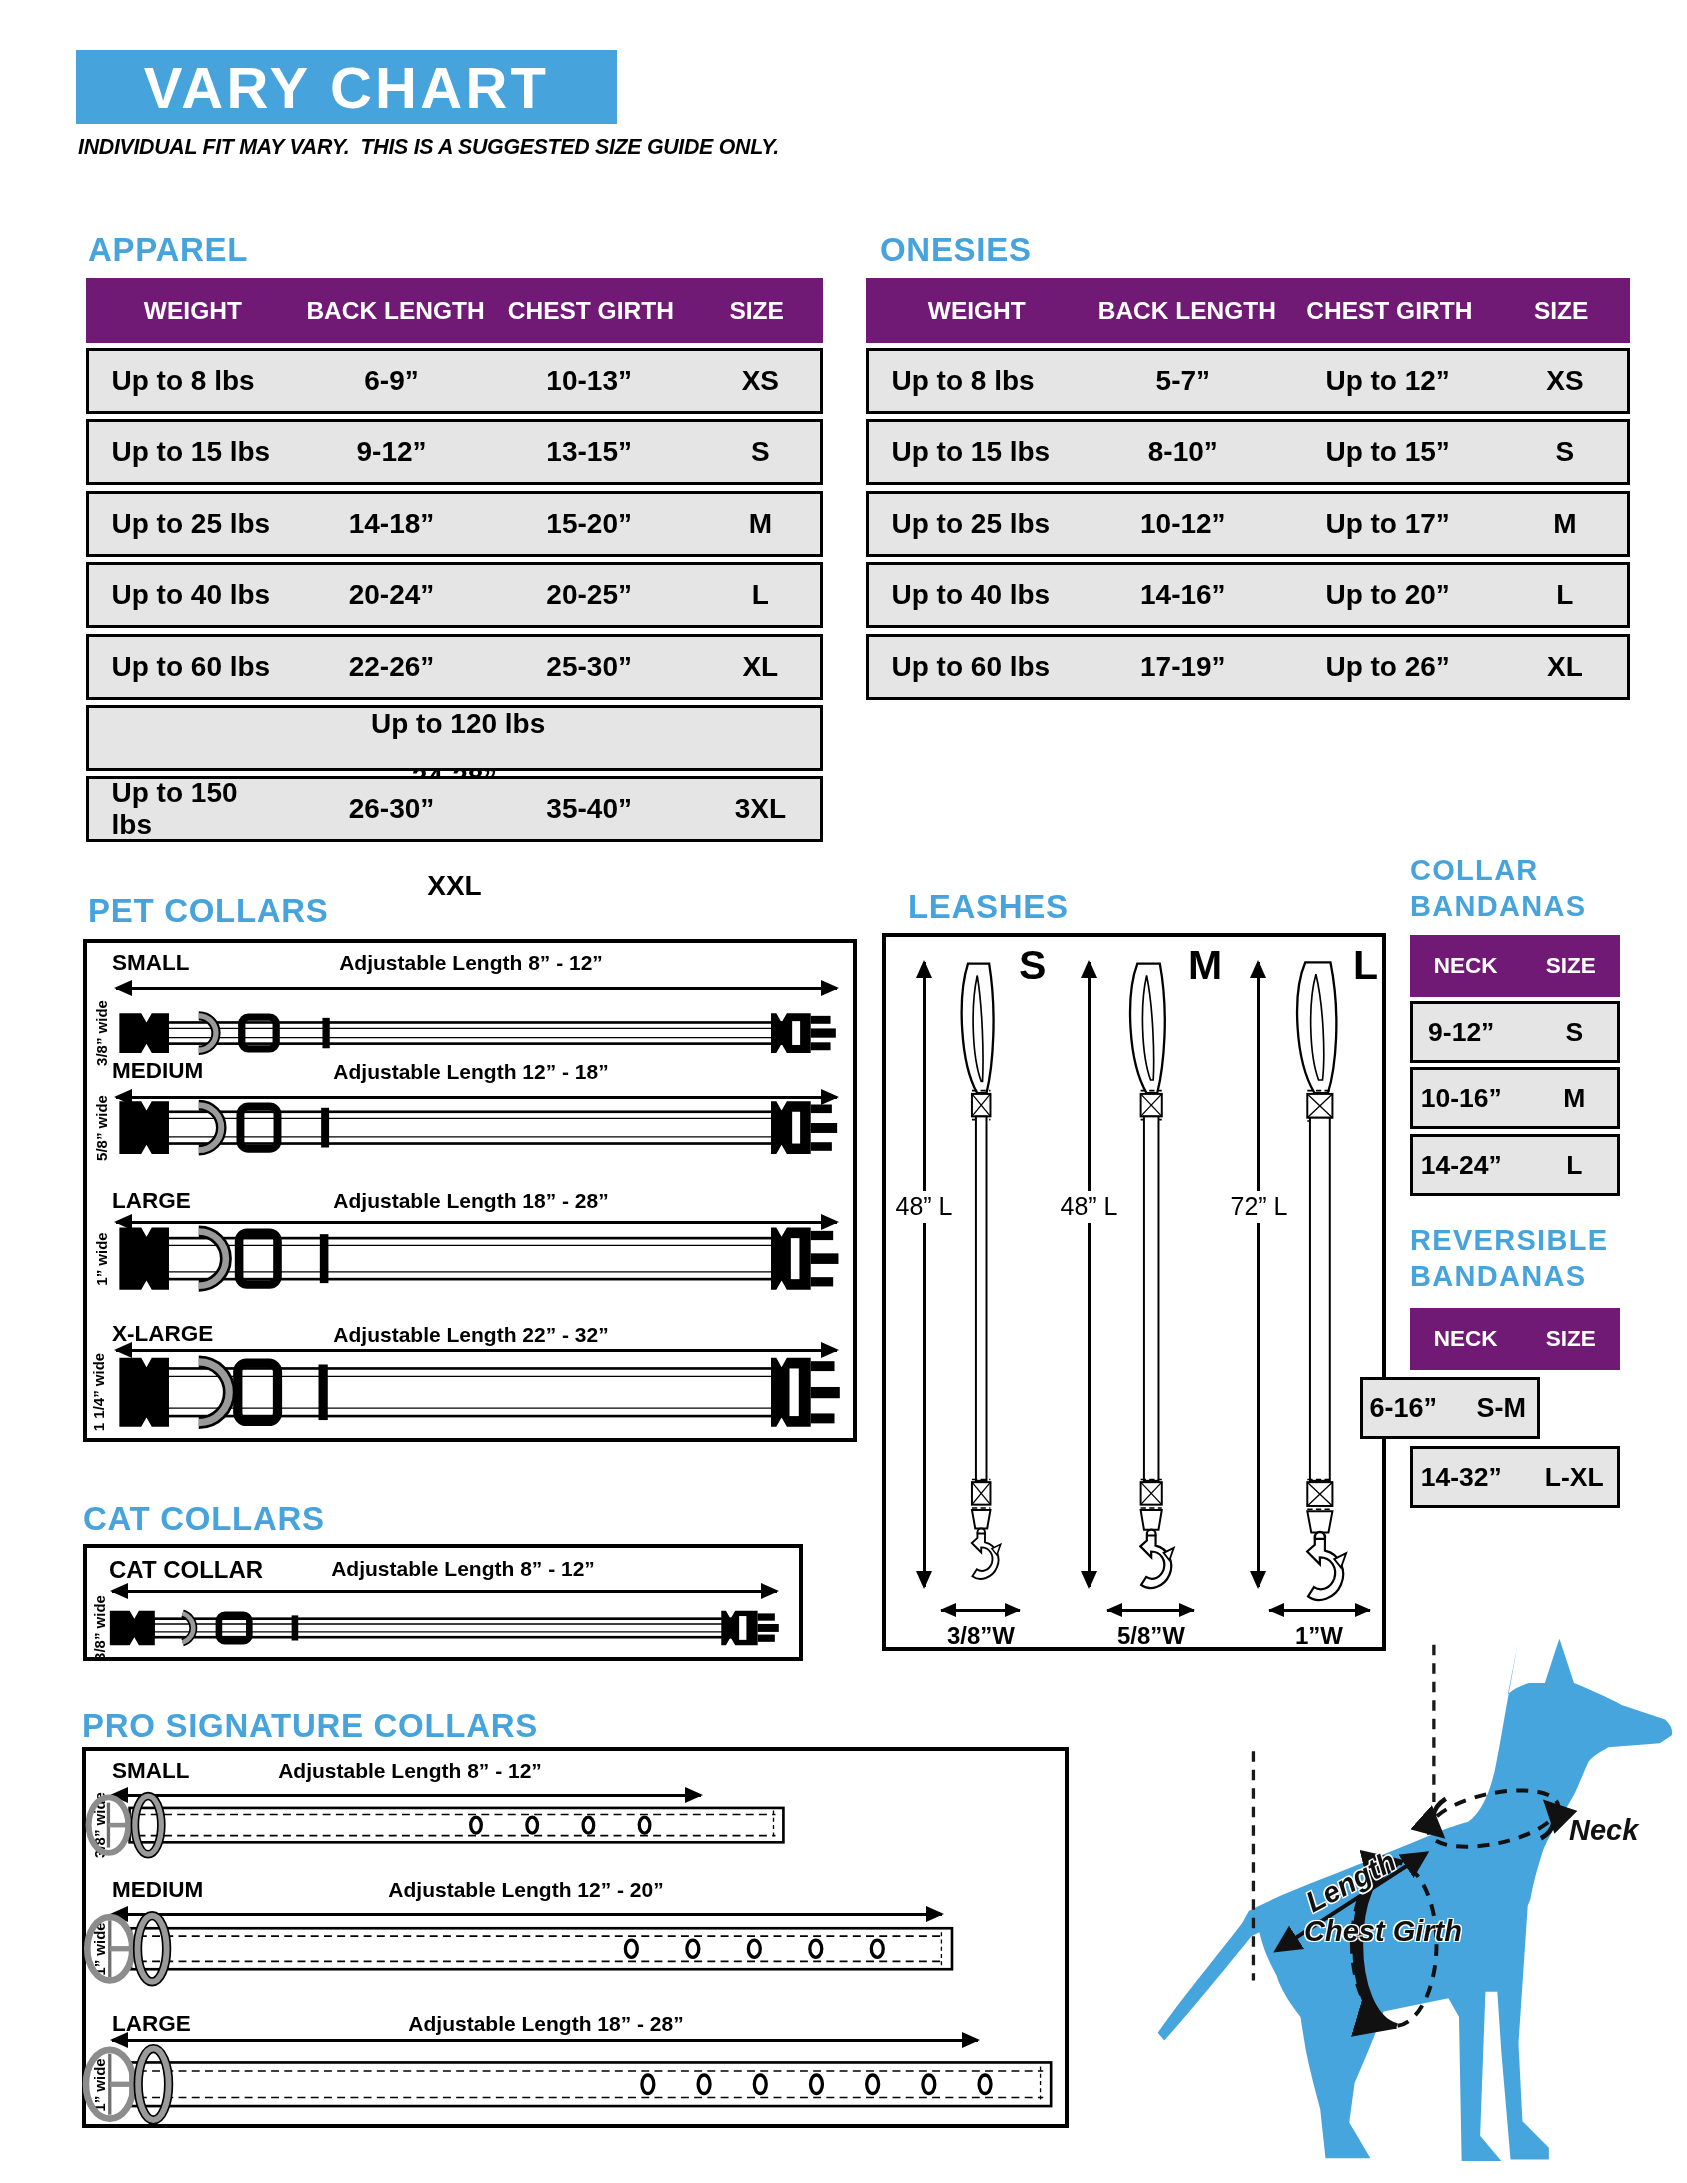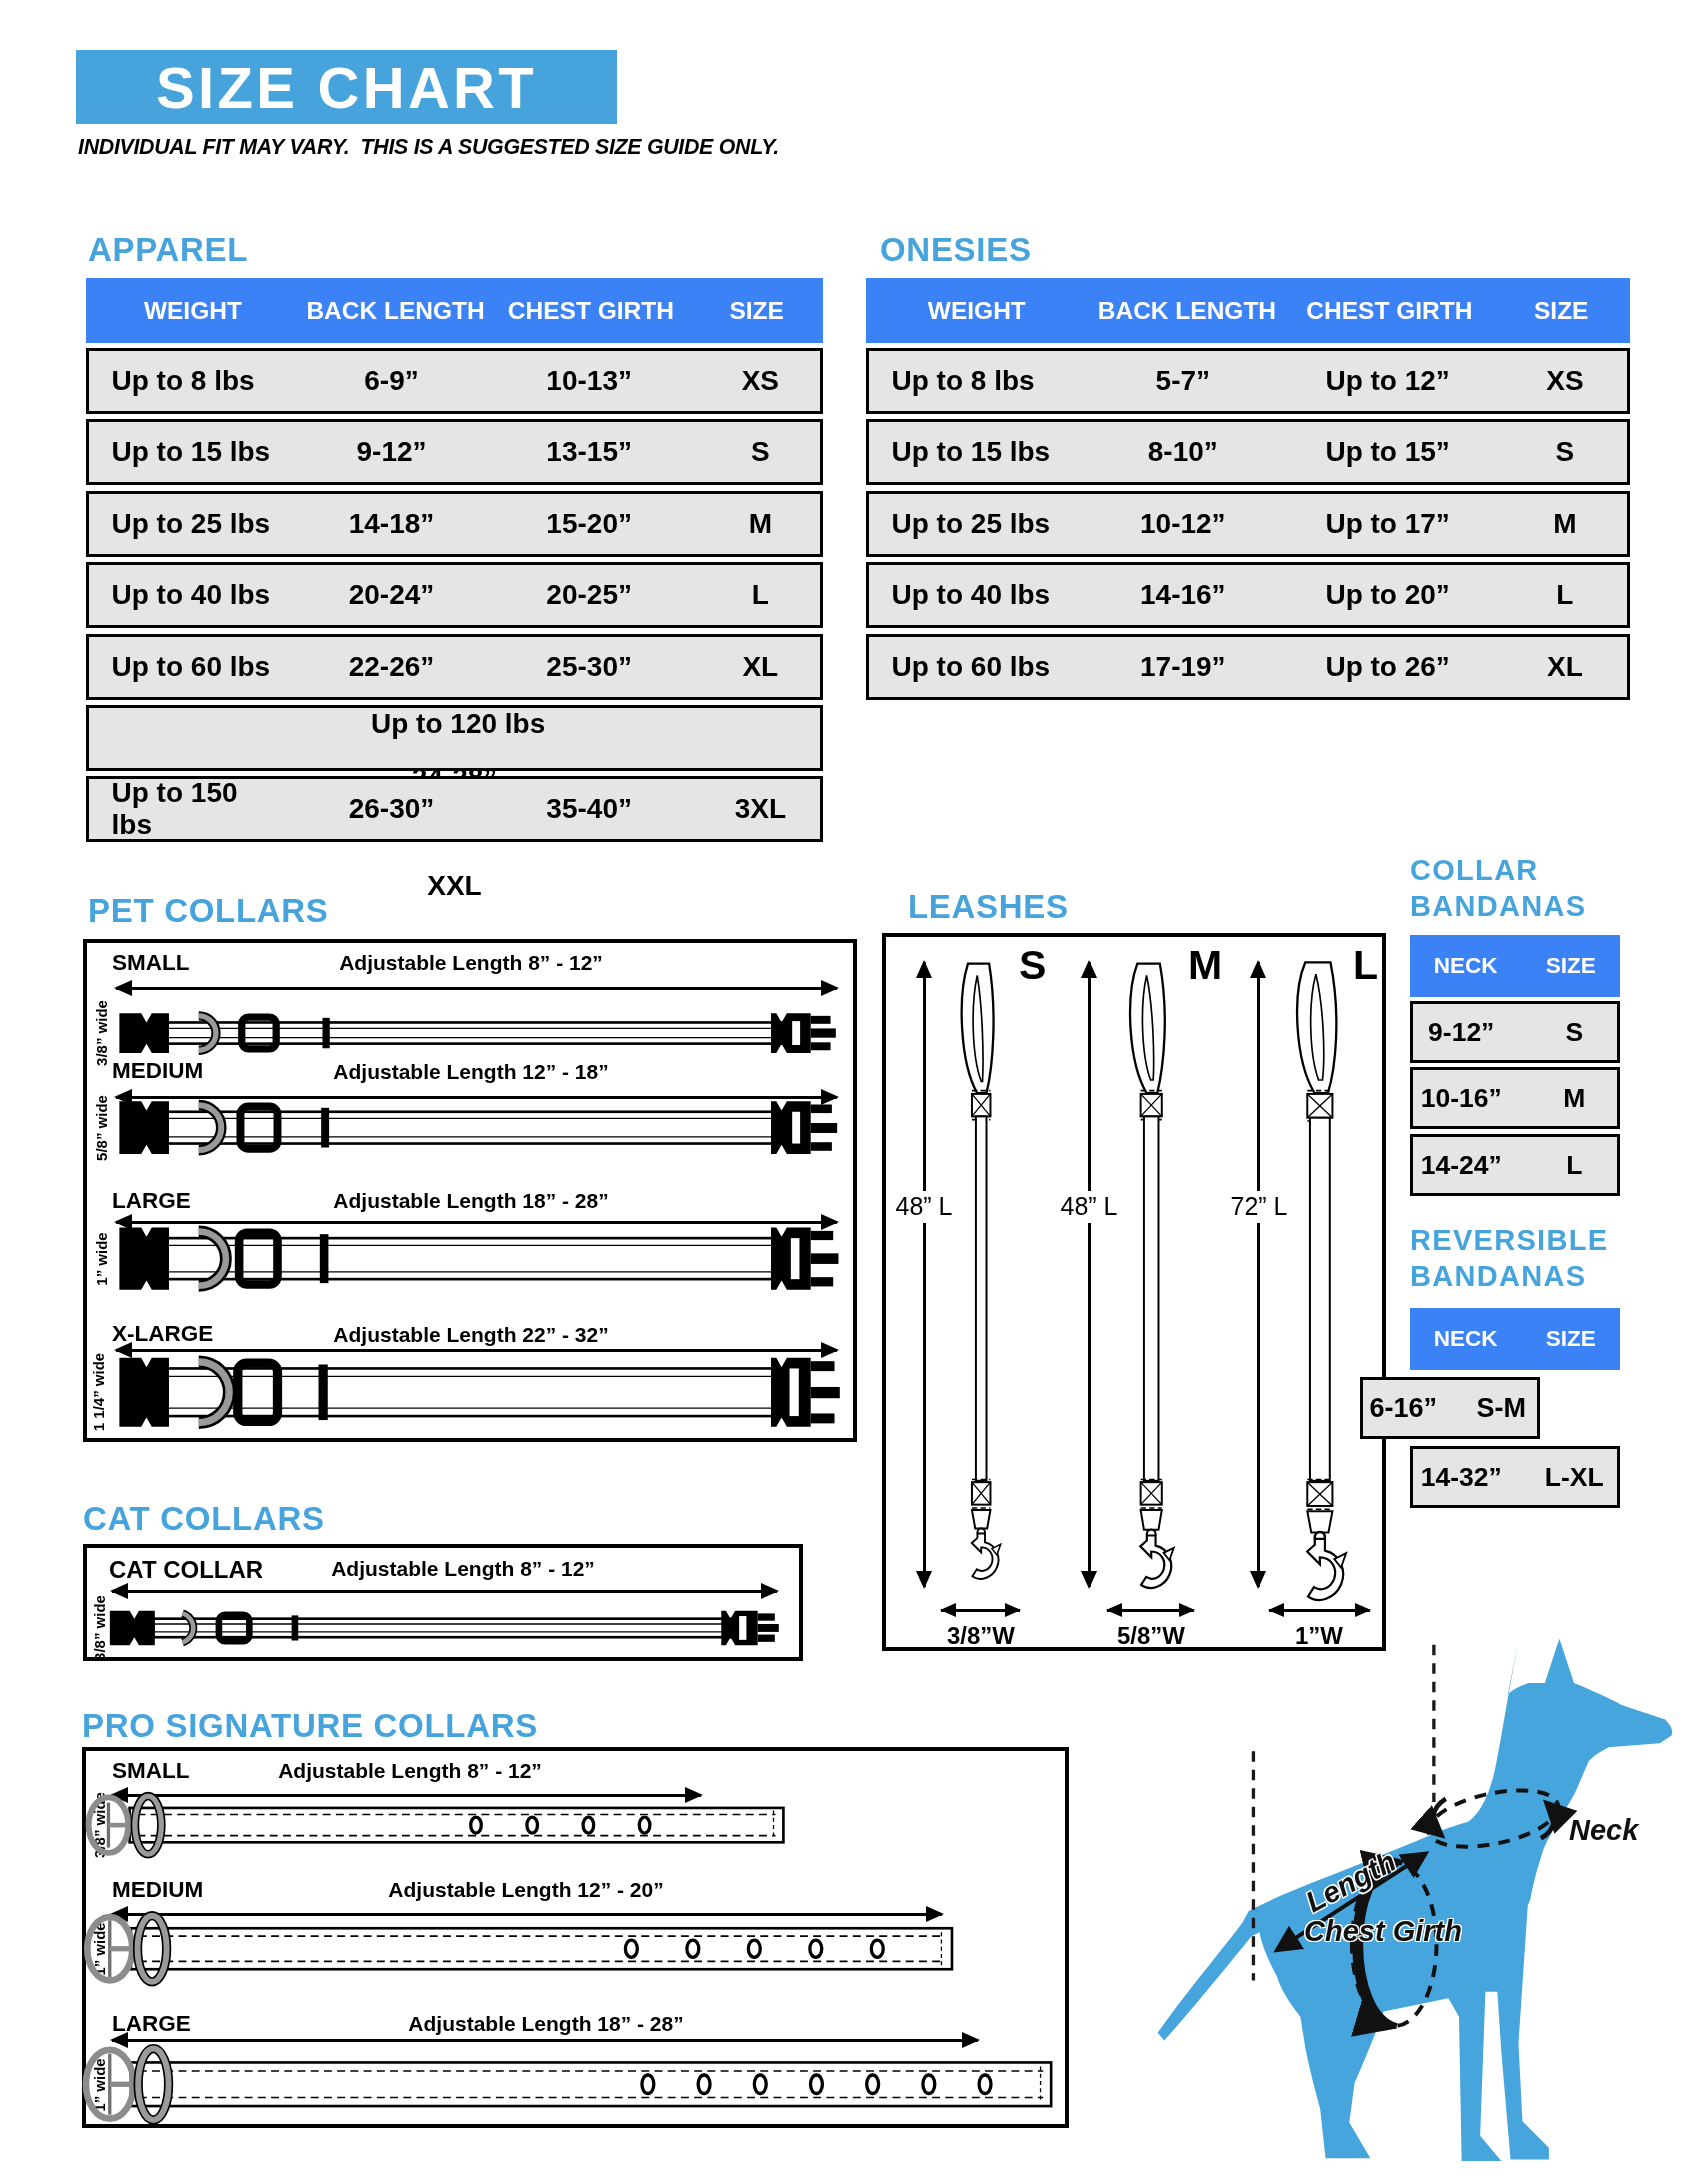--- a/index.html
+++ b/index.html
@@ -11,21 +11,21 @@
     width:1687px;height:2183px;position:relative;background:#ffffff;
     font-family:"Liberation Sans",sans-serif;color:#000;
     overflow:hidden;
   }
   .abs{position:absolute;}
   .banner{background:var(--blue);display:flex;align-items:center;justify-content:center;}
   .banner span{color:#fff;font-weight:bold;font-size:58px;letter-spacing:3.3px;}
   .subtitle{font-style:italic;font-weight:bold;font-size:22px;letter-spacing:-0.3px;transform:scaleX(.97);transform-origin:left;white-space:pre;}
   .sec-h{color:var(--blue);font-weight:bold;font-size:33px;letter-spacing:0.7px;white-space:nowrap;}
   .sec-h2{color:var(--blue);font-weight:bold;font-size:29px;letter-spacing:1.3px;line-height:36px;white-space:nowrap;}
-  .thead{background:#3b82f6;color:#fff;display:flex;align-items:center;font-weight:bold;font-size:24.5px;justify-content:flex-end;}
+  .thead{background:#701a75;color:#fff;display:flex;align-items:center;font-weight:bold;font-size:24.5px;}
   .trow{background:#e5e5e5;border:3.3px solid #000;display:flex;align-items:center;font-weight:bold;font-size:28px;box-sizing:border-box;gap:22px;}
   .c-w{width:29%;text-align:left;padding-left:22.5px;box-sizing:border-box;}
   .c-b{width:26%;text-align:center;}
   .c-g{width:27%;text-align:center;}
   .c-s{width:18%;text-align:center;}
   .b-n{width:53%;text-align:center;}
   .b-s{width:47%;text-align:center;}
   .frame{border:4px solid #000;box-sizing:border-box;}
   .dlabel{font-weight:bold;font-size:22.5px;white-space:nowrap;}
   .alabel{font-weight:bold;font-size:21px;white-space:nowrap;}
@@ -46,21 +46,21 @@
   .lenlabel{position:absolute;background:#fff;padding:1.3px 6.6px;font-size:25px;white-space:nowrap;transform:translateX(-50%);}
   .leash-letter{position:absolute;font-weight:bold;font-size:41px;}
   .wlabel{position:absolute;font-weight:600;font-size:24px;white-space:nowrap;transform:translateX(-50%);}
   .dog-label{position:absolute;font-style:italic;font-weight:bold;font-size:29px;color:#111;
     text-shadow:-1.3px -1.3px 0 #fff,1.3px -1.3px 0 #fff,-1.3px 1.3px 0 #fff,1.3px 1.3px 0 #fff;white-space:nowrap;}
 </style>
 </head>
 <body>
 
 <div class="abs banner" style="left:76px;top:50px;width:541px;height:74px;">
-  <span>SIZE CHART</span>
+  <span>VARY CHART</span>
 </div>
 <div class="abs subtitle" style="left:78px;top:134px;">INDIVIDUAL FIT MAY VARY.  THIS IS A SUGGESTED SIZE GUIDE ONLY.</div>
 
 <div class="abs sec-h" style="left:88px;top:231px;">APPAREL</div>
 <div class="abs thead" style="left:86px;top:278px;width:737px;height:65px;">
   <span class="c-w" style="text-align:center;padding-left:0;">WEIGHT</span>
   <span class="c-b">BACK LENGTH</span>
   <span class="c-g">CHEST GIRTH</span>
   <span class="c-s">SIZE</span>
 </div>

